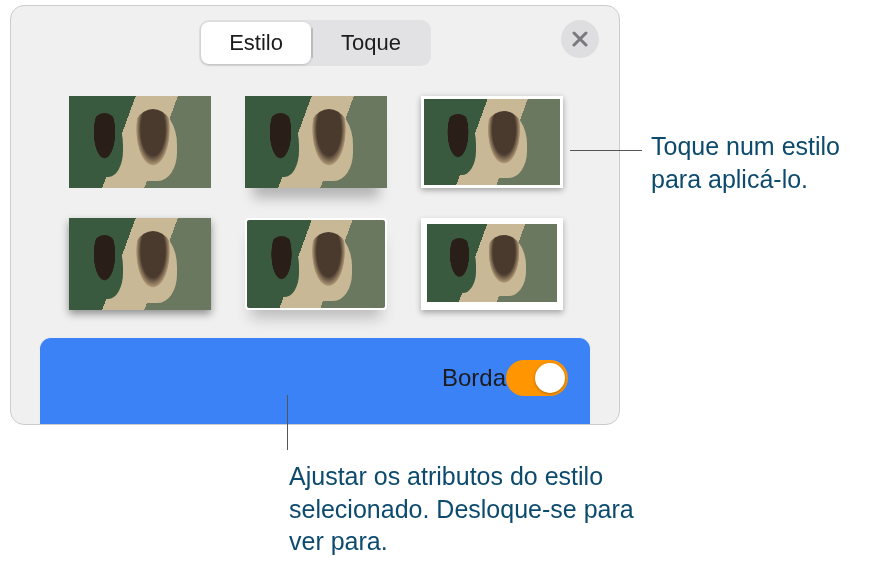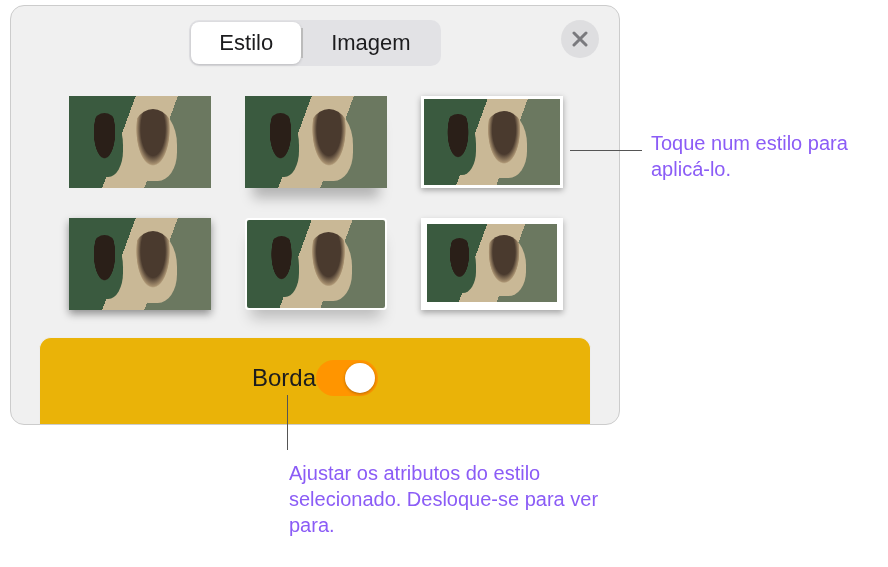--- a/index.html
+++ b/index.html
@@ -134,26 +134,26 @@
       box-shadow: 0 3px 6px rgba(0,0,0,0.3);
     }
     .style-thumb.style-6 .thumb-img {
       height: 78px;
     }
     .options-card {
       position: absolute;
       left: 28px;
       right: 28px;
       bottom: 0;
-      background: #eab308;
+      background: #3b82f6;
       border-radius: 12px 12px 0 0;
       padding: 22px 22px 28px 22px;
       display: flex;
       align-items: center;
-      justify-content: center;
+      justify-content: flex-end;
       border-top: 1px solid #eee;
       border-left: 1px solid #eee;
       border-right: 1px solid #eee;
     }
     .option-label {
       font-size: 24px;
       color: #1c1c1e;
     }
     .toggle {
       width: 62px;
@@ -170,23 +170,23 @@
       width: 30px;
       height: 30px;
       background: #fff;
       border-radius: 50%;
       box-shadow: 0 1px 3px rgba(0,0,0,0.3);
     }
 
     
     .callout {
       position: absolute;
-      font-size: 20px;
+      font-size: 25px;
       line-height: 1.3;
-      color: #8b5cf6;
+      color: #0c4a6e;
     }
     .callout-1 {
       left: 651px;
       top: 130px;
       width: 230px;
     }
     .callout-2 {
       left: 289px;
       top: 460px;
       width: 360px;
@@ -210,21 +210,21 @@
   </style>
 </head>
 <body>
 
 <div class="panel">
   <div class="tabbar">
     <div class="segmented">
       <div class="seg active">Estilo</div>
       <div class="divider"></div>
       <div class="divider"></div>
-      <div class="seg">Imagem</div>
+      <div class="seg">Toque</div>
     </div>
     <div class="close-btn">
       <svg viewBox="0 0 16 16">
         <path d="M2 2 L14 14 M14 2 L2 14" stroke="#7a7a7e" stroke-width="3" stroke-linecap="round" fill="none"></path>
       </svg>
     </div>
   </div>
 
   <div class="styles-grid">
     <div class="style-thumb style-1">

